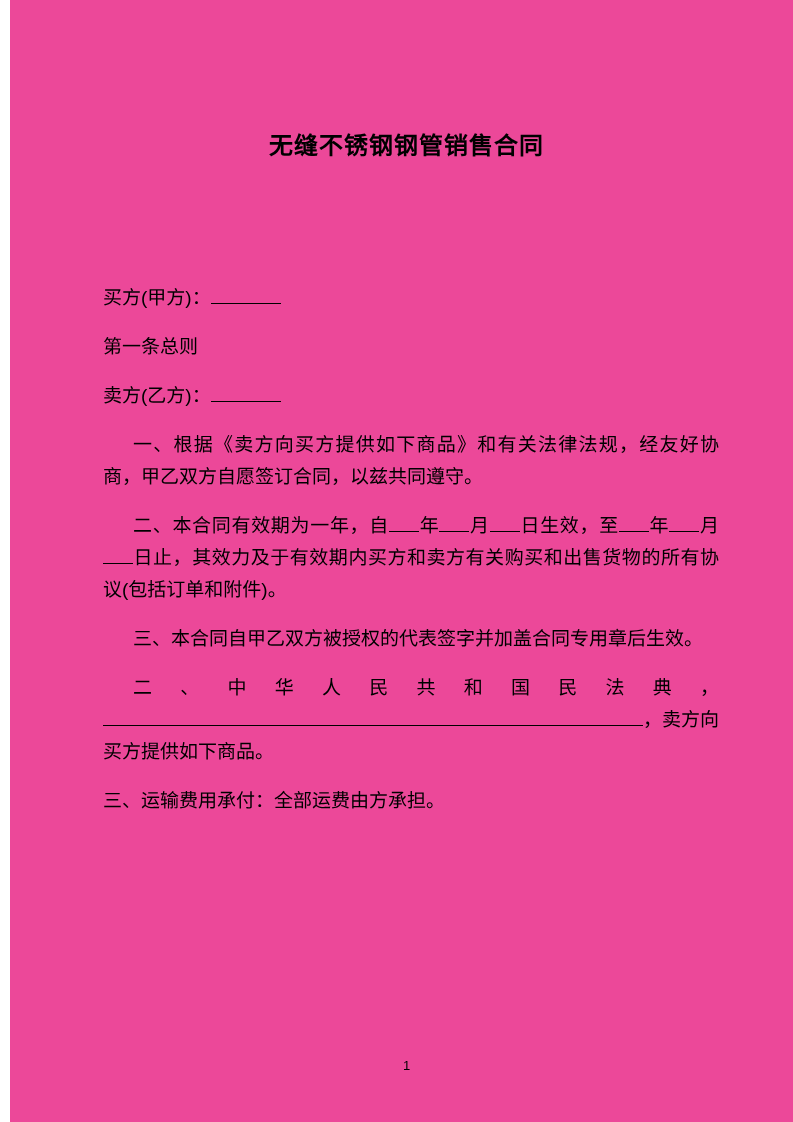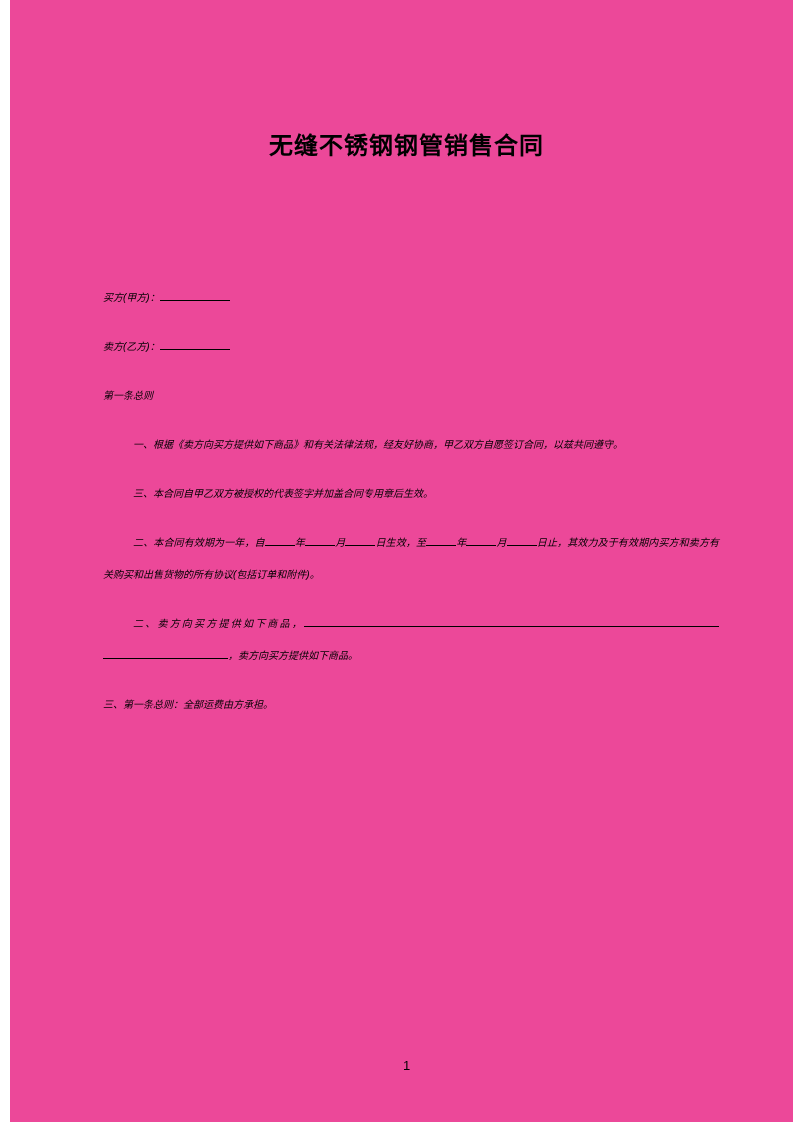--- a/index.html
+++ b/index.html
@@ -35,26 +35,25 @@
     letter-spacing: 1px;
     line-height: 36px;
   }
   .content {
     position: absolute;
     top: 282px;
     left: 93px;
     width: 616px;
   }
   .para {
-    font-size: 10px;
+    font-size: 19px;
     line-height: 32px;
     margin: 0 0 17px 0;
     text-align: justify;
     text-justify: inter-ideograph;
-    font-style: italic;
   }
   .para.indent {
     text-indent: 30px;
   }
   .blank {
     display: inline-block;
     border-bottom: 1px solid #000;
     vertical-align: baseline;
   }
   .b-short { width: 70px; }
@@ -78,40 +77,40 @@
 <div class="page">
 
   <div class="doc-title">无缝不锈钢钢管销售合同</div>
 
   <div class="content">
 
     <p class="para">
       <span>买方(甲方)：</span><span class="blank b-short"></span>
     </p>
 
+    <p class="para">第一条总则</p>
+
     <p class="para">
       <span>卖方(乙方)：</span><span class="blank b-short"></span>
     </p>
 
-    <p class="para">第一条总则</p>
-
     <p class="para indent">一、根据《卖方向买方提供如下商品》和有关法律法规，经友好协商，甲乙双方自愿签订合同，以兹共同遵守。</p>
-
-    <p class="para indent">三、本合同自甲乙双方被授权的代表签字并加盖合同专用章后生效。</p>
 
     <p class="para indent">
       <span>二、本合同有效期为一年，自</span><span class="blank b-xs"></span><span>年</span><span class="blank b-xs"></span><span>月</span><span class="blank b-xs"></span><span>日生效，至</span><span class="blank b-xs"></span><span>年</span><span class="blank b-xs"></span><span>月</span><span class="blank b-xs"></span><span>日止，其效力及于有效期内买方和卖方有关购买和出售货物的所有协议(包括订单和附件)。</span>
     </p>
 
+    <p class="para indent">三、本合同自甲乙双方被授权的代表签字并加盖合同专用章后生效。</p>
+
 
 
     <p class="para indent">
-      <span>二、卖方向买方提供如下商品，</span><span class="blank b-long1"></span><span class="blank b-long2"></span><span class="blank b-long3"></span><span>，卖方向买方提供如下商品。</span>
+      <span>二、中华人民共和国民法典，</span><span class="blank b-long1"></span><span class="blank b-long2"></span><span class="blank b-long3"></span><span>，卖方向买方提供如下商品。</span>
     </p>
 
-    <p class="para">三、第一条总则：全部运费由方承担。</p>
+    <p class="para">三、运输费用承付：全部运费由方承担。</p>
 
 
   </div>
 
   <div class="page-number">1</div>
 
 </div>
 
 </body></html>

